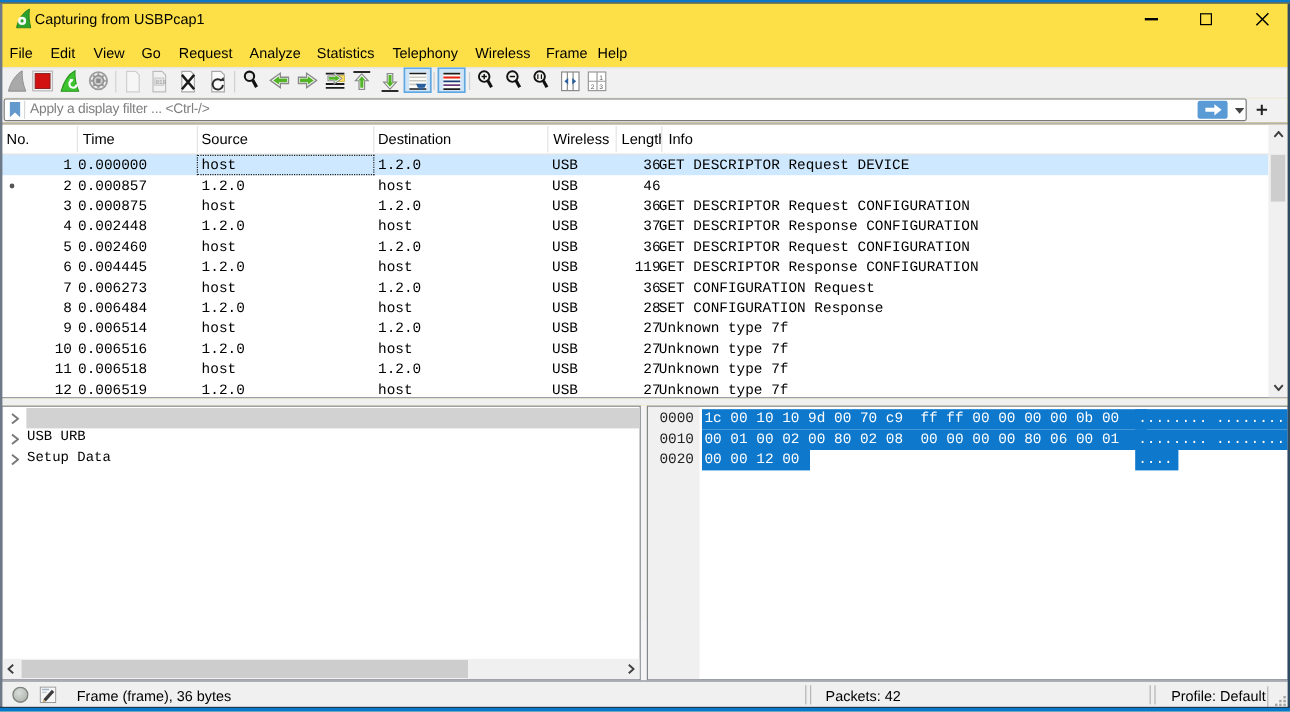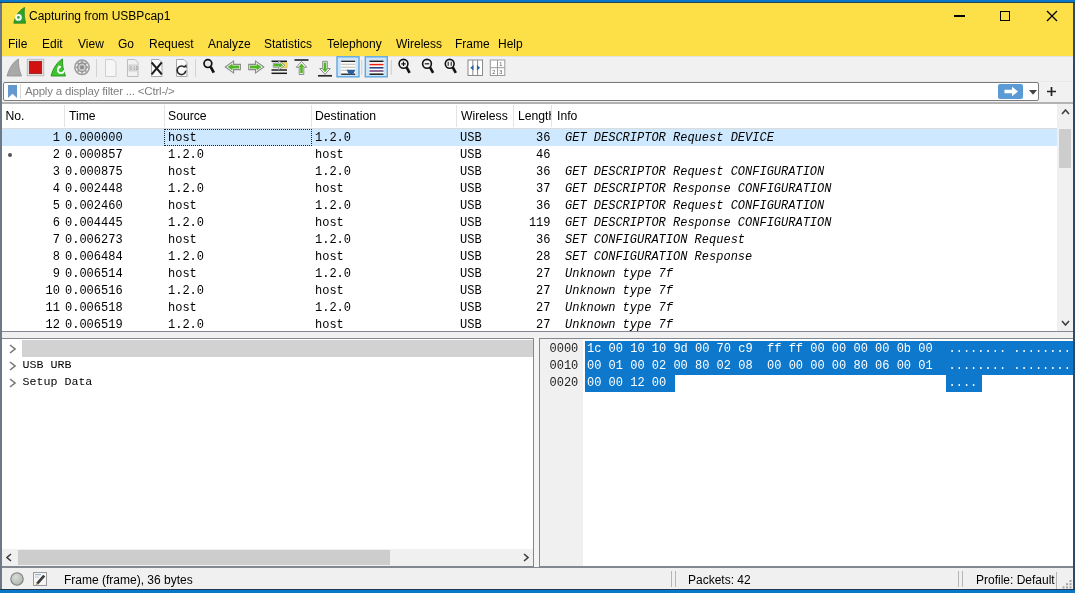--- a/index.html
+++ b/index.html
@@ -31,21 +31,21 @@
   #phead{position:absolute;left:0;top:0;width:1072px;height:24px;background:#fff;border-bottom:1px solid #dcdcdc;font-size:12px;}
   .hlab{position:absolute;top:5px;color:#000;font-size:12.2px;}
   .prow{position:absolute;left:0;width:1056px;height:17px;font-size:12px;font-family:"Liberation Mono",monospace;white-space:pre;}
   .prow span{position:absolute;top:2px;}
   .c-no{left:0;width:59px;text-align:right;}
   .c-time{left:64px;}
   .c-src{left:167px;}
   .c-dst{left:314px;}
   .c-pro{left:459px;}
   .c-len{left:490px;width:59.5px;text-align:right;}
-  .c-info{left:564px;font-style:italic;}
+  .c-info{left:548px;}
   #row1sel{position:absolute;left:0;top:25px;width:1056px;height:17px;background:#cde8ff;}
   #focusrect{position:absolute;left:163px;top:25px;width:146px;height:15px;border:1px dotted #222;}
   
   #vsb{left:1057px;top:104px;width:16px;height:227px;background:#f0f0f0;}
   #vsb .thumb{position:absolute;left:2px;top:25px;width:12px;height:39px;background:#cdcdcd;}
   
   #split1{left:1px;top:332px;width:1072px;height:6px;background:#f0f0f0;}
   
   #dpane{left:1px;top:338px;width:531px;height:227px;background:#fff;border:1px solid #828790;overflow:hidden;}
   .drow{position:absolute;left:1px;font-size:11.65px;line-height:17px;font-family:"Liberation Mono",monospace;white-space:pre;color:#000;}

